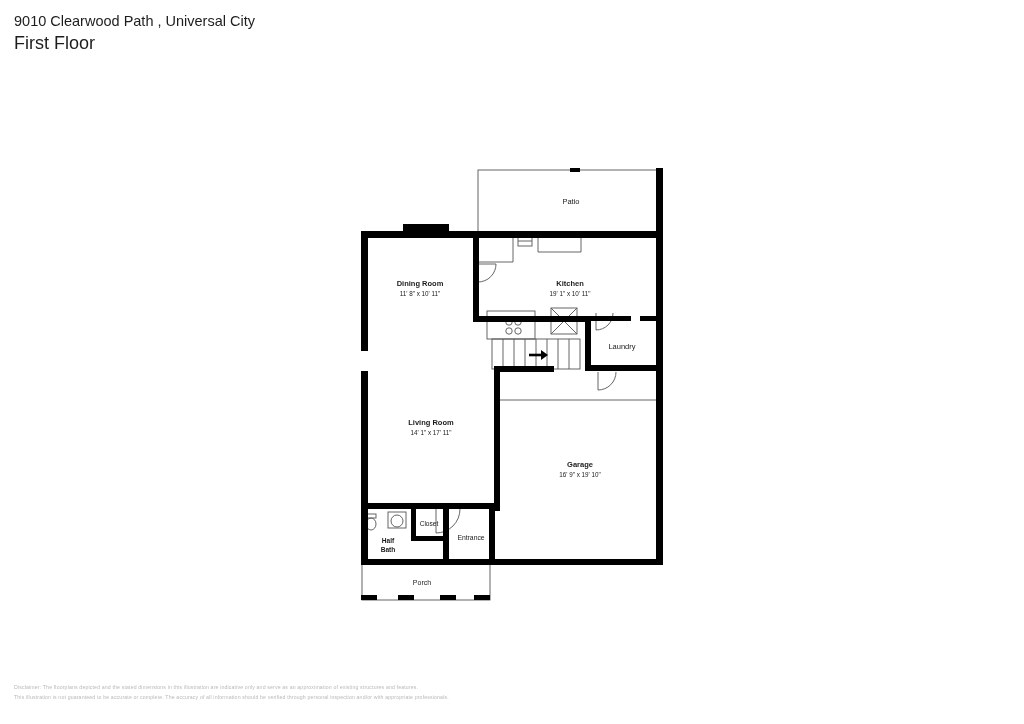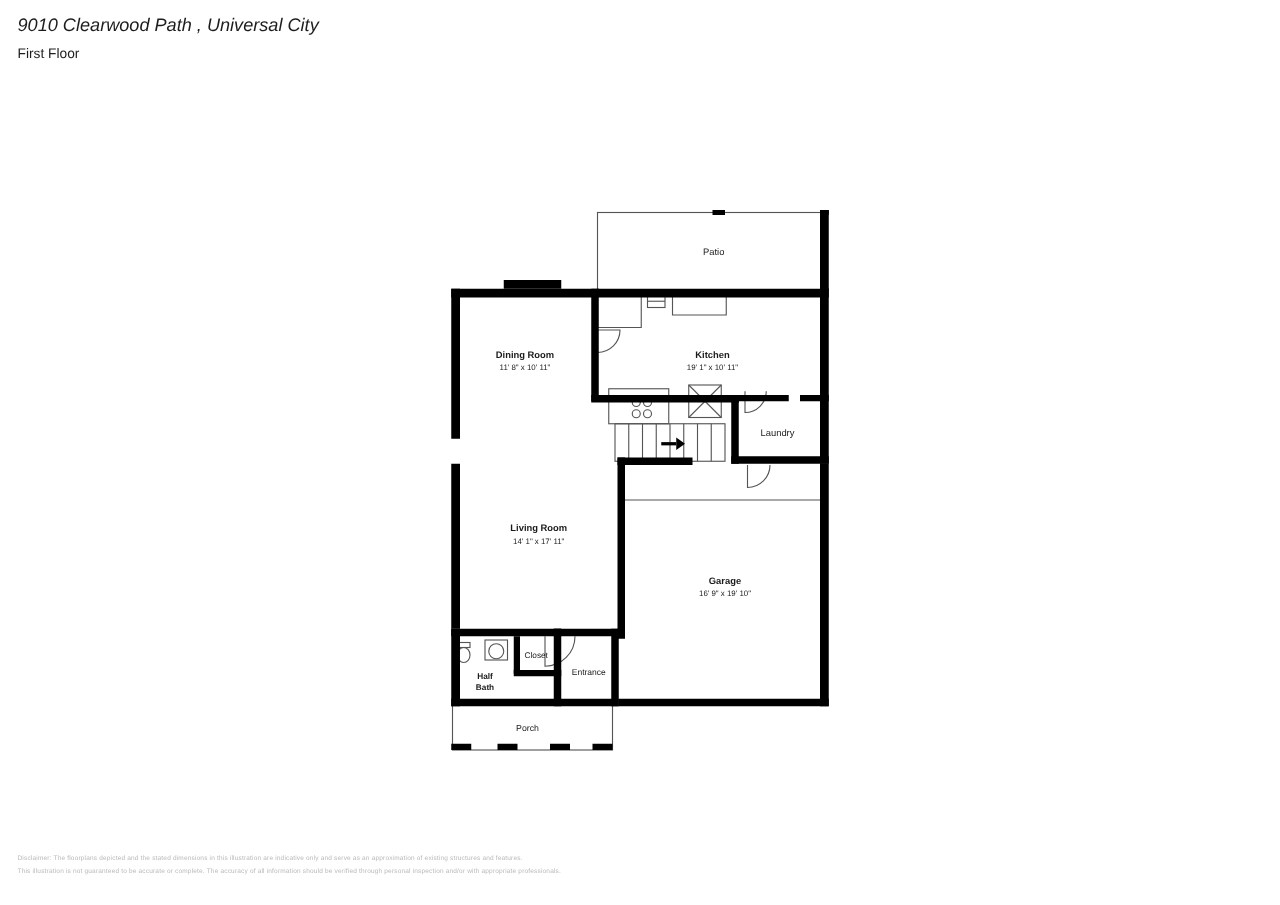--- a/index.html
+++ b/index.html
@@ -20,24 +20,23 @@
   #header {
     position: absolute;
     left: 14px;
     top: 12px;
   }
   #title {
     font-size: 14.5px;
     line-height: 19px;
     color: #1d1d1d;
     white-space: nowrap;
-    font-style: italic;
   }
   #subtitle {
-    font-size: 11px;
+    font-size: 18px;
     line-height: 19px;
     color: #1d1d1d;
     margin-top: 3px;
     white-space: nowrap;
   }
 
   
   #plan {
     position: absolute;
     left: 0;

